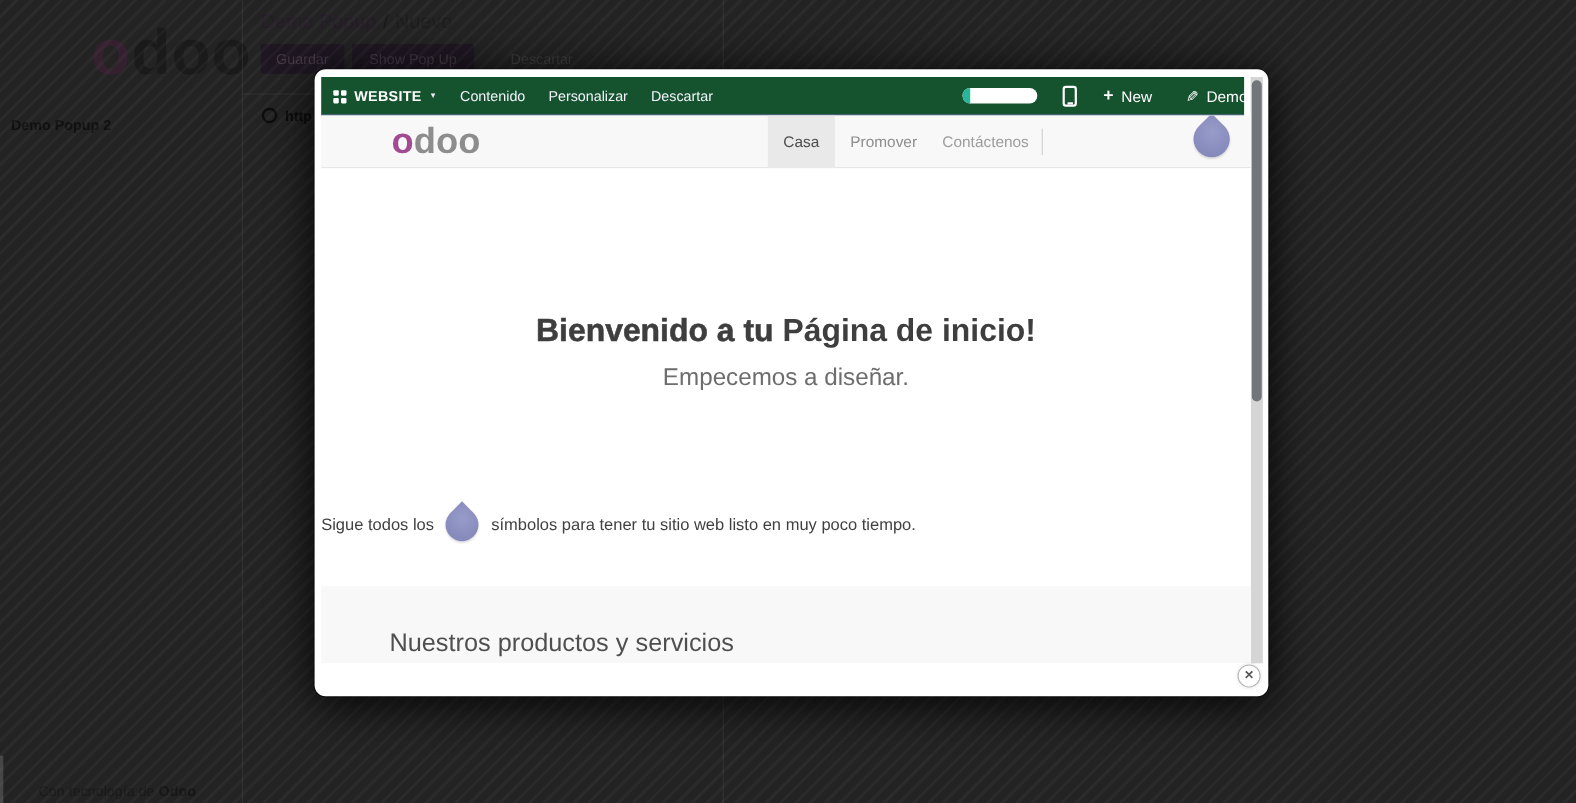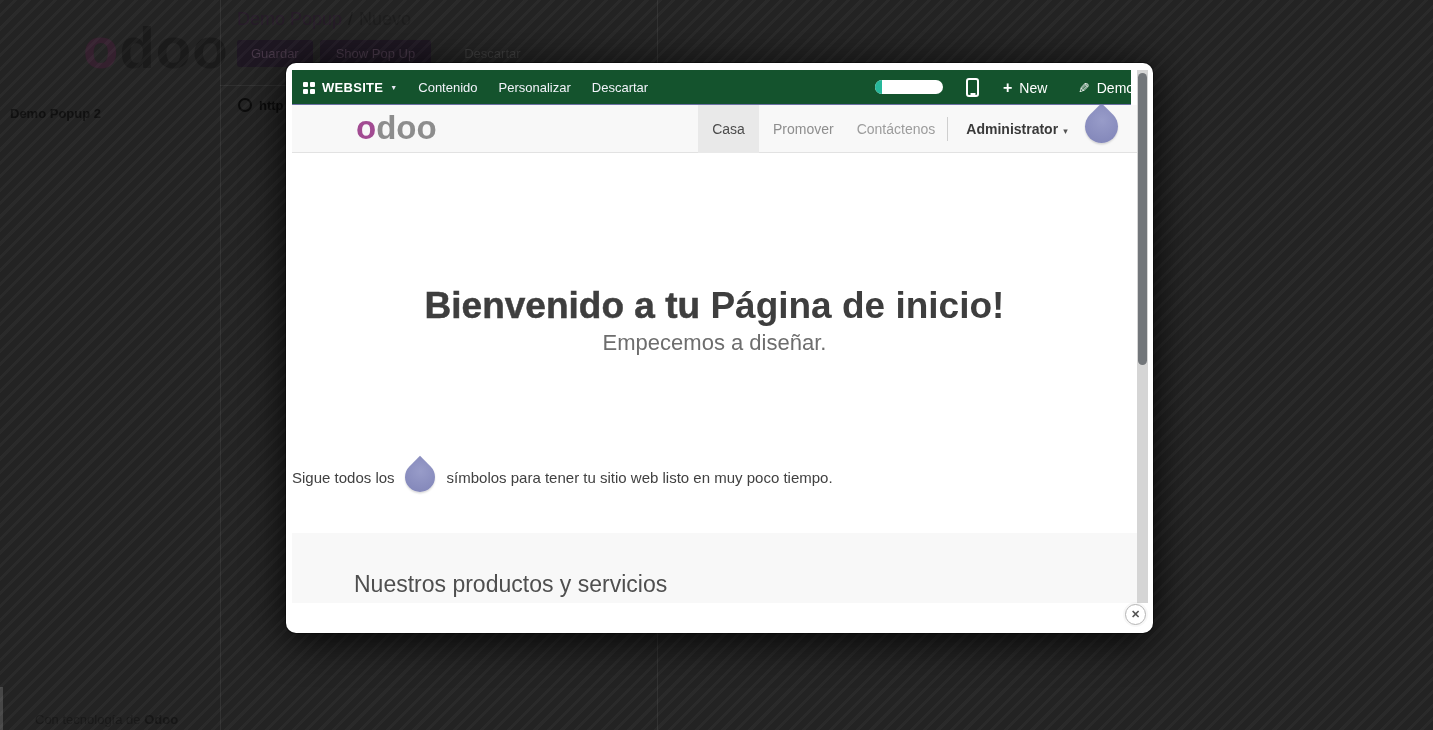--- a/index.html
+++ b/index.html
@@ -69,21 +69,21 @@
   .nav-home { left:406px; width:61px; background:#e9e9e9; color:#4c4c4c; }
   .nav-events { left:481px; width:54px; color:#8e8e8e; }
   .nav-contact { left:563px; width:82px; color:#9c9c9c; }
   .nav-divider { position:absolute; left:655px; top:12px; width:1px; height:24px; background:#cfcfcf; }
   .nav-user { left:672px; width:106px; color:#3a3a3a; font-weight:bold; }
   .nav-user .caret { font-size:9px; color:#555; margin-left:5px; font-weight:normal; }
   .droplet { width:30px; height:30px; background:radial-gradient(circle at 38% 35%, #989cc9, #7e82b6); border-radius:0 50% 50% 50%; transform:rotate(45deg); box-shadow:1px 1px 2px rgba(0,0,0,0.15); }
   .header-droplet { position:absolute; left:793px; top:5px; width:33px; height:33px; }
 
   .hero { position:relative; width:100%; height:380px; background:#ffffff; }
-  .hero-title { position:absolute; top:132px; width:100%; text-align:center; font-size:37px; color:#3e3e3e; }
+  .hero-title { position:absolute; top:132px; width:100%; text-align:center; font-size:29px; color:#3e3e3e; }
   .hero-title .reg { -webkit-text-stroke:0.5px #3e3e3e; }
   .hero-title .strong { font-weight:bold; }
   .hero-sub { position:absolute; top:177px; width:100%; text-align:center; font-size:22px; color:#6d6d6d; }
   .hero-tip { position:absolute; top:309px; width:100%; display:flex; align-items:center; justify-content:flex-start; font-size:15px; color:#414141; }
   .tip-droplet { margin:0 12px 0 10px; flex:0 0 auto; }
 
   .products { position:relative; width:100%; height:70px; background:#f8f8f8; }
   .products h3 { position:absolute; left:62px; top:38px; font-size:23px; font-weight:500; color:#4f4f4f; }
 
   
@@ -151,21 +151,20 @@
     </div>
 
     <div class="viewport">
 
       <div class="site-header">
         <div class="site-logo"><span class="first">o</span><span>doo</span></div>
         <div class="nav-item nav-home">Casa</div>
         <div class="nav-item nav-events">Promover</div>
         <div class="nav-item nav-contact">Contáctenos</div>
         <div class="nav-divider"></div>
-        <div class="nav-item nav-user"><span>Administrator</span><span class="caret">▾</span></div>
         <div class="droplet header-droplet"></div>
       </div>
 
       <div class="hero">
         <h1 class="hero-title"><span class="reg">Bienvenido a tu </span><span class="strong">Página de inicio</span><span class="strong">!</span></h1>
         <div class="hero-sub">Empecemos a diseñar.</div>
         <div class="hero-tip">
           <span>Sigue todos los</span>
           <span class="droplet tip-droplet"></span>
           <span>símbolos para tener tu sitio web listo en muy poco tiempo.</span>

